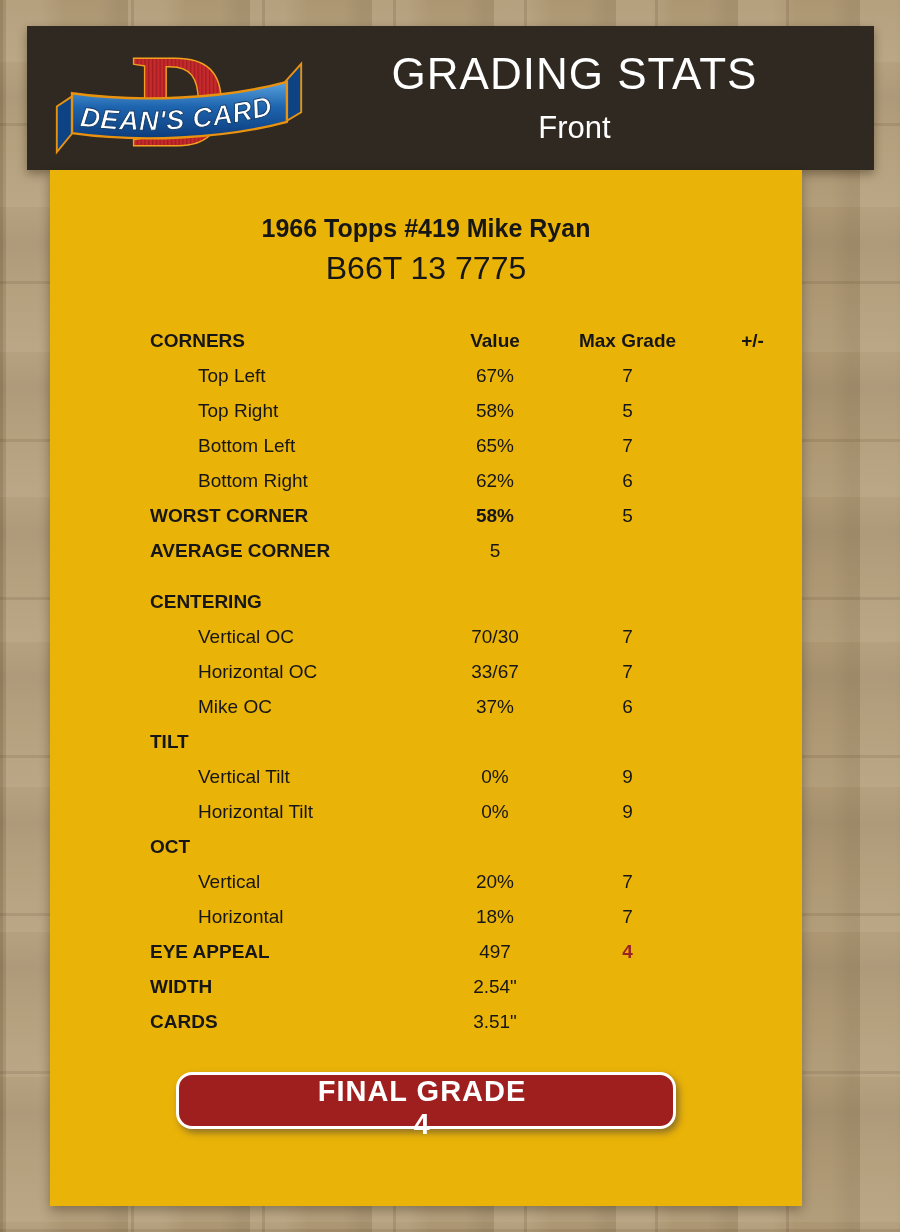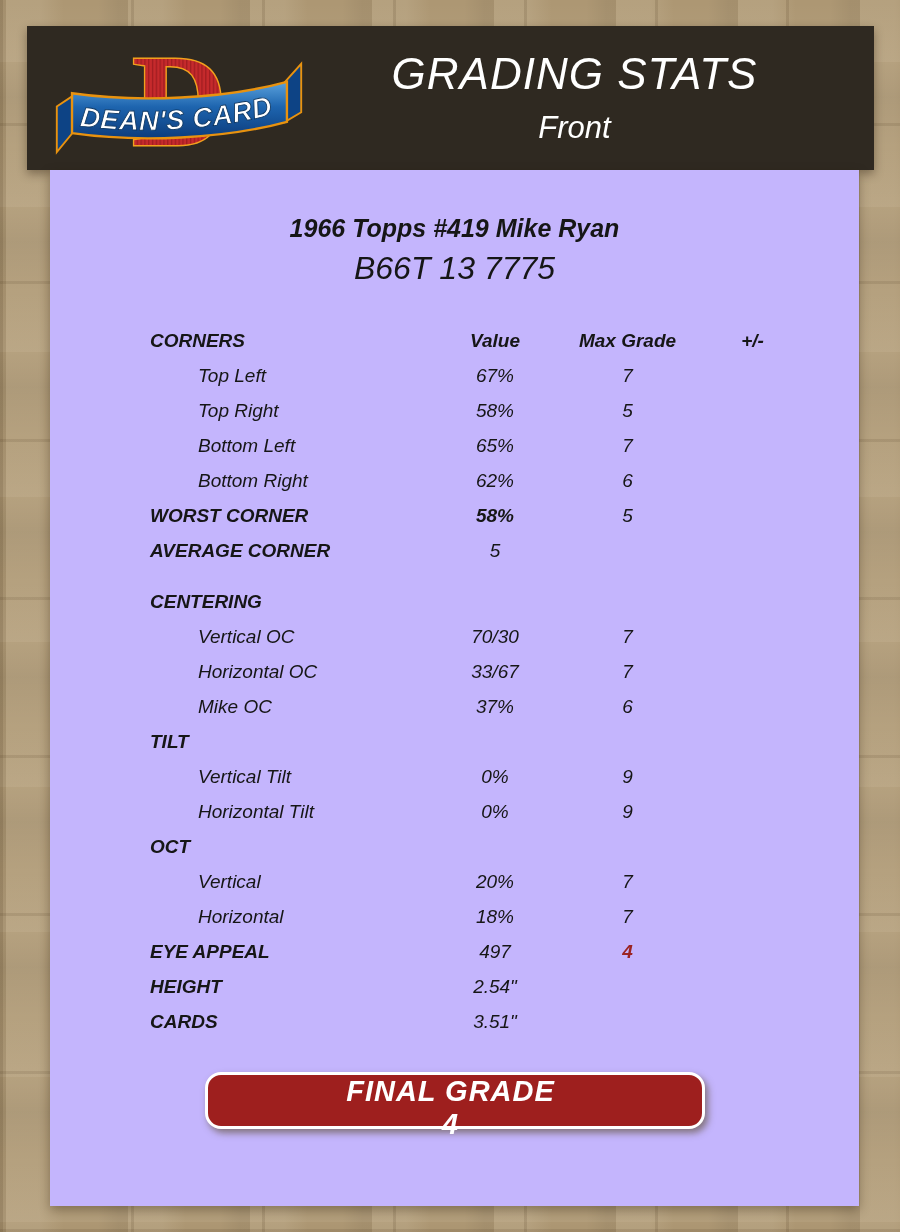--- a/index.html
+++ b/index.html
@@ -18,31 +18,30 @@
 
   
   .header {
     position:absolute; left:27px; top:26px; width:847px; height:144px;
     background:#2f2921;
     display:flex; align-items:center;
     box-shadow:0 4px 9px rgba(40,28,12,0.40);
   }
   .logo-wrap { width:300px; height:144px; position:relative; flex:none; }
   .logo-wrap svg { position:absolute; left:26px; top:4px; }
-  .header-text { flex:1; text-align:center; color:#ffffff; padding-right:52px;font-style:italic; }
+  .header-text { flex:1; text-align:center; color:#ffffff; padding-right:52px; }
   .header-title { font-size:44px; letter-spacing:1px; line-height:1.1; }
   .header-sub   { font-size:31px; margin-top:11px; }
 
   
   .panel {
-    position:absolute; left:50px; top:170px; width:809px; height:1036px;
-    background:#c4b5fd;
+    position:absolute; left:50px; top:170px; width:752px; height:1036px;
+    background:#eab308;
     box-shadow:0 4px 10px rgba(40,28,12,0.35);
     color:#161616;
-    font-style:italic;
   }
   .card-title  { text-align:center; margin-top:44px; font-size:25px; font-weight:bold; }
   .card-serial { text-align:center; margin-top:7px;  font-size:32px; }
 
   
   .stats { margin-top:36px; margin-left:100px; font-size:19px; }
   .row {
     display:grid;
     grid-template-columns:265px 160px 105px 145px;
     height:35px; align-items:center;
@@ -227,21 +226,21 @@
     </div>
 
     <div class="row hdr red-grade">
       <div class="c-label">EYE APPEAL</div>
       <div class="c-val">497</div>
       <div class="c-grade" style="color:#9b2423;">4</div>
       <div class="c-pm"></div>
     </div>
 
     <div class="row hdr">
-      <div class="c-label">HEIGHT</div>
+      <div class="c-label">WIDTH</div>
       <div class="c-val">2.54"</div>
       <div class="c-grade"></div>
       <div class="c-pm"></div>
     </div>
 
     <div class="row hdr">
       <div class="c-label">CARDS</div>
       <div class="c-val">3.51"</div>
       <div class="c-grade"></div>
       <div class="c-pm"></div>

